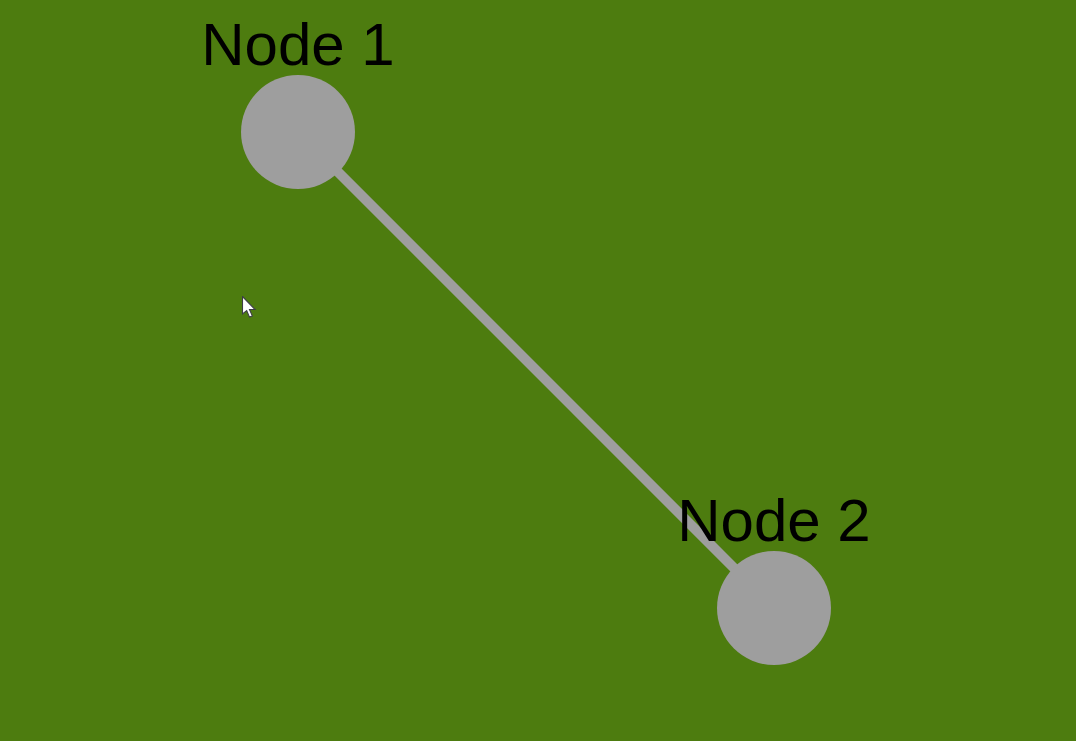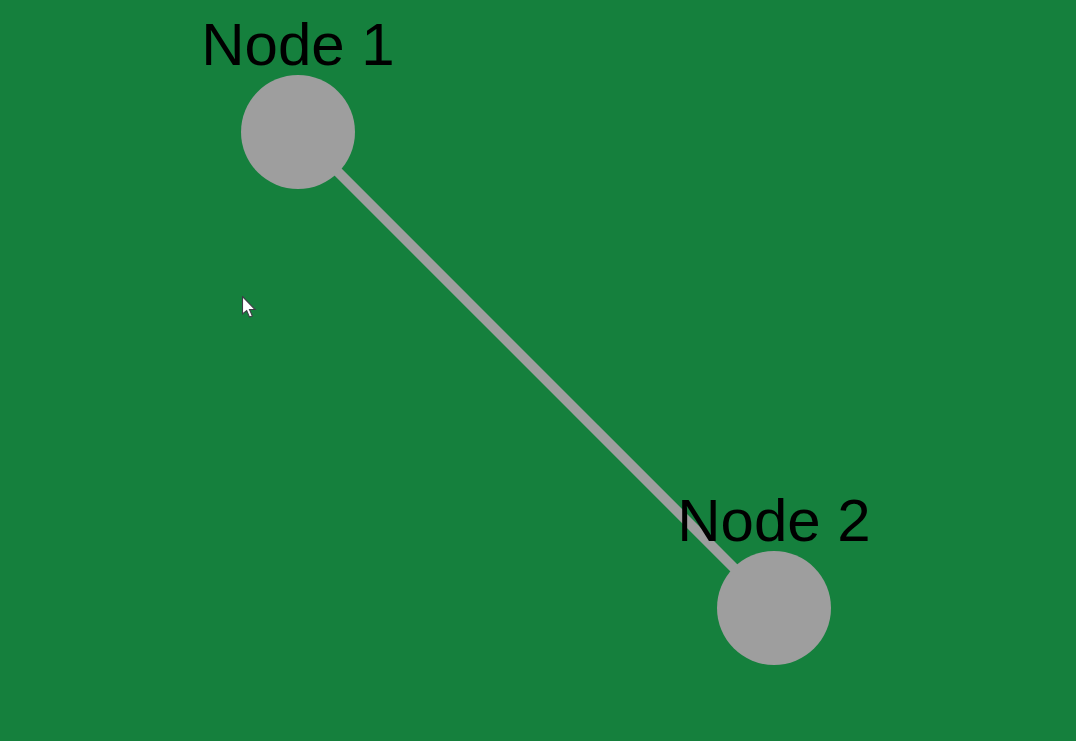--- a/index.html
+++ b/index.html
@@ -26,21 +26,21 @@
     font-weight: 400;
   }
   #cursor-svg {
     position: absolute;
     pointer-events: none;
   }
 </style>
 </head>
 <body>
 
-<div id="stage" style="width: 1076px; height: 741px; background: #15803d;">
+<div id="stage" style="width: 1076px; height: 741px; background: #4d7c0f;">
   <svg id="graph-svg" width="1076" height="741">
       <line x1="298" y1="132" x2="774" y2="608" stroke="#9e9e9e" stroke-width="10"></line>
       <circle cx="298" cy="132" r="57" fill="#9e9e9e"></circle>
       <circle cx="774" cy="608" r="57" fill="#9e9e9e"></circle>
       <text x="298" y="65" text-anchor="middle" font-size="60" fill="#000000">Node 1</text>
       <text x="774" y="541" text-anchor="middle" font-size="60" fill="#000000">Node 2</text>
     </svg>
   <svg id="cursor-svg" width="16" height="24" viewBox="0 0 16 24" style="left: 242px; top: 296px;">
     <path id="cursor-path" d="M0.5,0.5 L0.5,18 L4.7,14.6 L7.5,21.1 L10.3,19.9 L7.5,13.5 L13.1,13.5 Z" stroke-width="1.1" stroke="#3d3d46" fill="#ffffff"></path>
   </svg>

